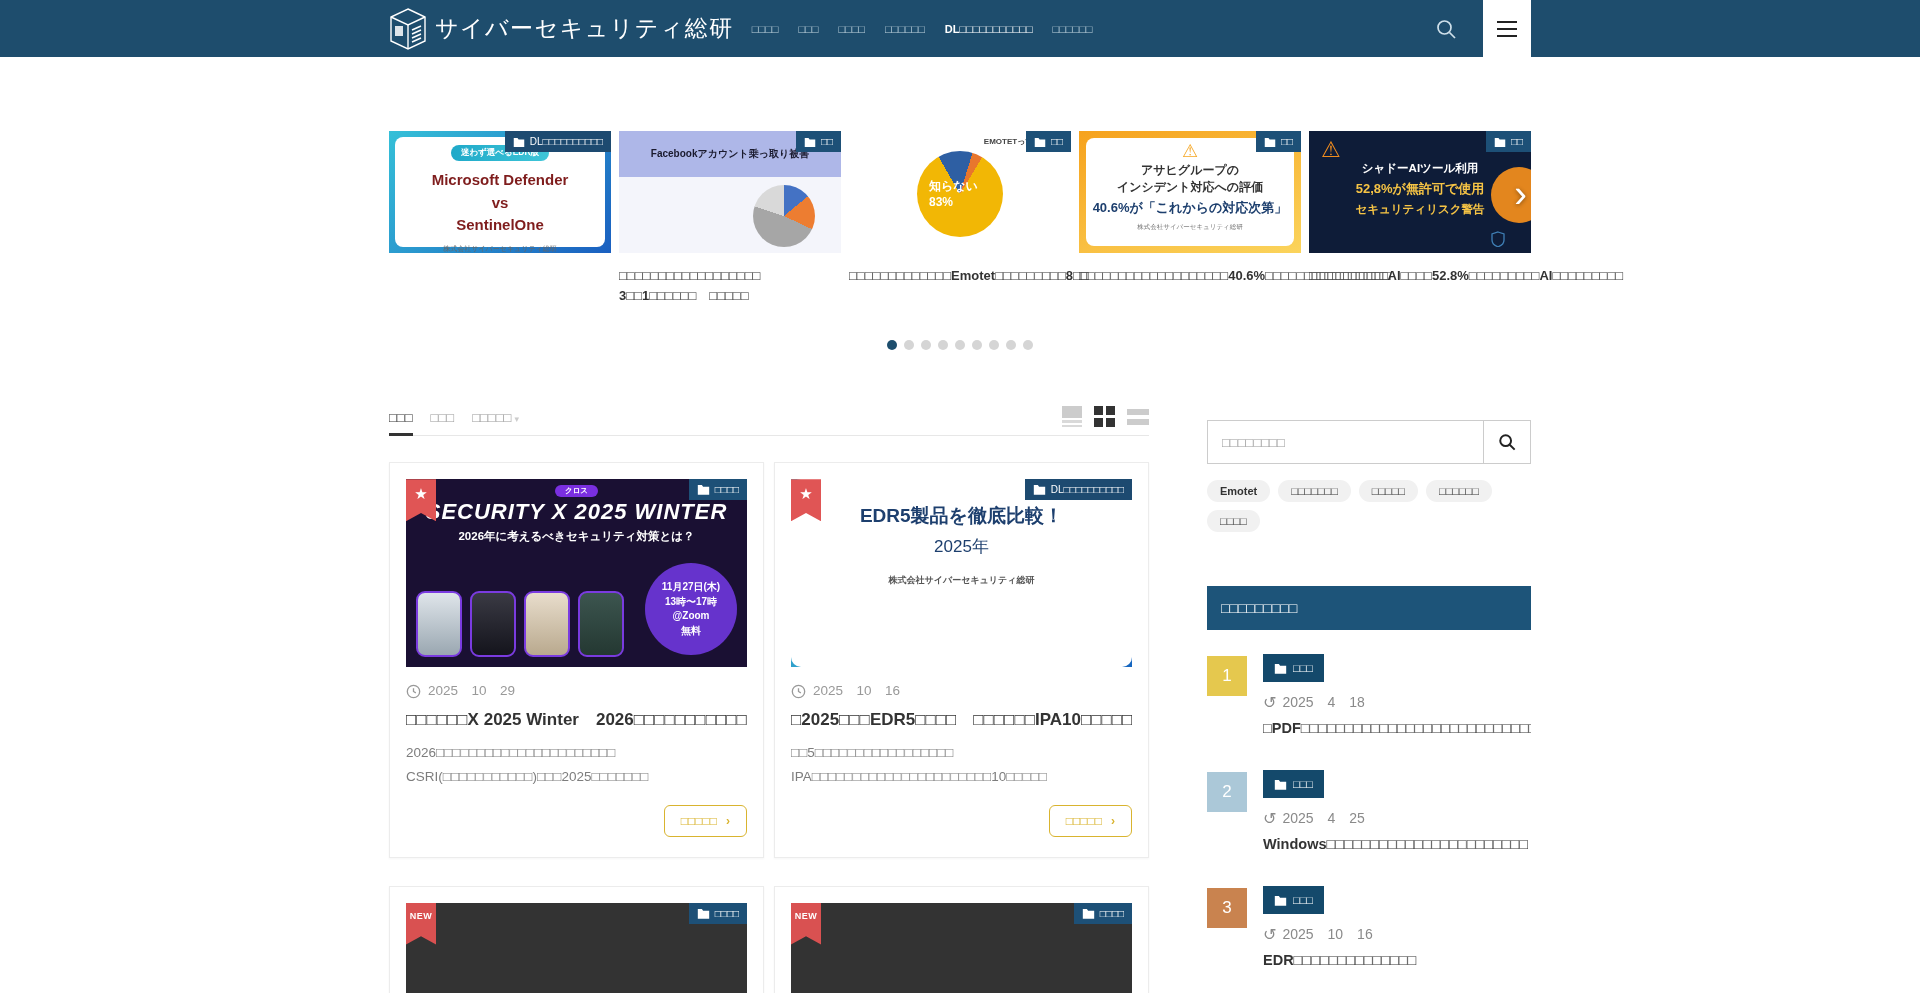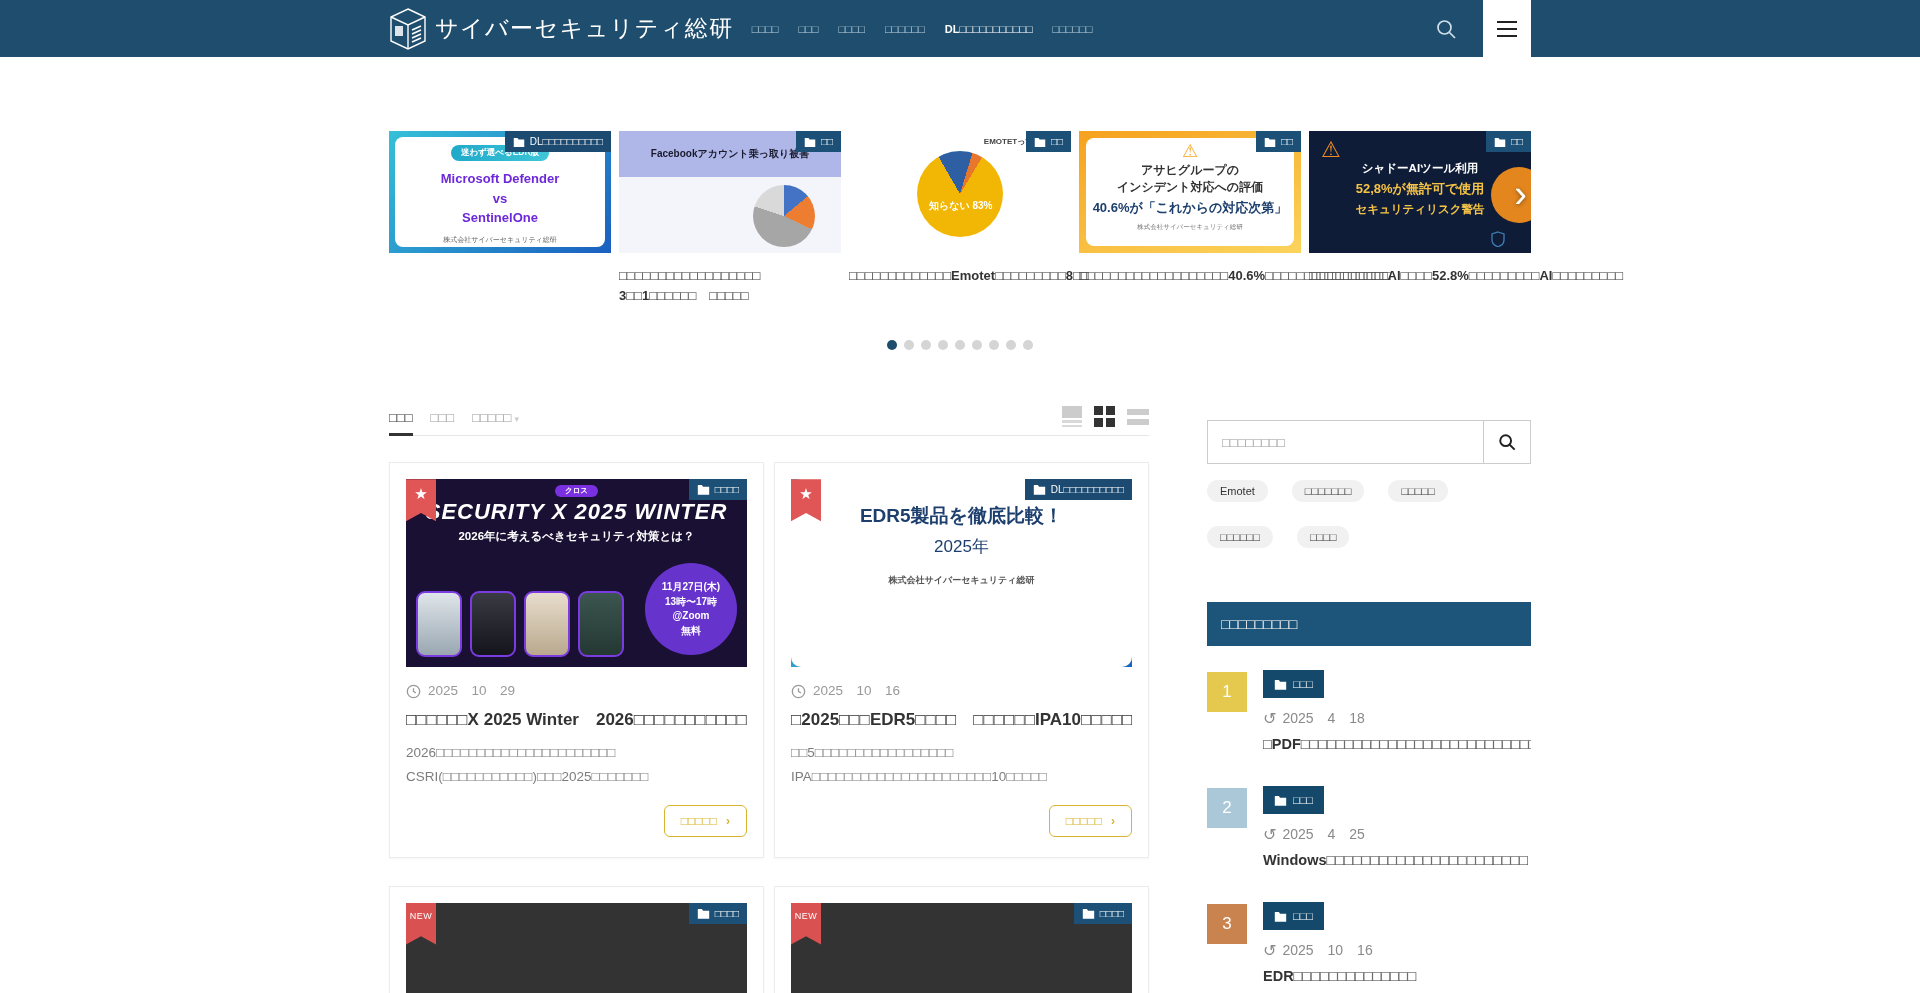--- a/index.html
+++ b/index.html
@@ -35,32 +35,32 @@
   .dots { display:flex; justify-content:center; gap:7px; margin-top:34px; }
   .dot { width:10px; height:10px; border-radius:50%; background:#d5d5d5; cursor:pointer; }
   .dot.active { background:#1d4e6d; }
 
   
   .art1 { position:absolute; inset:0; background:linear-gradient(135deg,#35c0d8,#1a5fc0); padding:6px; }
   .art1-in { background:#fff; border-radius:8px; height:100%; display:flex; flex-direction:column;
     align-items:center; padding-top:8px; }
   .art1-pill { background:linear-gradient(90deg,#1fa9c9,#3fc6d8); color:#fff; font-size:8.5px;
     font-weight:bold; border-radius:10px; padding:2px 10px; }
-  .art1-title { margin-top:8px; text-align:center; font-size:13px; font-weight:bold; color:#6d28d9; line-height:1.5; }
+  .art1-title { margin-top:8px; text-align:center; font-size:15px; font-weight:bold; color:#7f1d1d; line-height:1.5; }
   .art1-foot { margin-top:7px; font-size:7px; color:#666; }
   .art2 { position:absolute; inset:0; background:#f4f5fb; }
   .art2-band { height:46px; background:#aeb7e8; display:flex; align-items:center; justify-content:center; }
   .art2-band div { font-size:10px; font-weight:bold; color:#1a1a2e; }
   .art2-pie { position:absolute; right:26px; top:54px; width:62px; height:62px; border-radius:50%;
     background:conic-gradient(#4472c4 0 14%, #ed7d31 14% 32%, #a6a6a6 32% 80%, #d9d9d9 80% 100%); }
   .art3 { position:absolute; inset:0; background:#fff; }
   .art3-title { text-align:right; font-size:8px; color:#444; padding-top:5px; font-weight:bold; }
   .art3-pie { margin:4px auto 0; width:86px; height:86px; border-radius:50%;
     background:conic-gradient(from -30deg,#2e5fa3 0 13%, #e8762d 13% 17%, #f2b705 17% 100%); position:relative; }
-  .art3-label { position:absolute; left:12px; top:48px; color:#fff; font-size:10px; font-weight:bold; text-align:right; }
+  .art3-label { position:absolute; left:12px; top:27px; color:#fff; font-size:12px; font-weight:bold; text-align:left; }
   .art4 { position:absolute; inset:0; background:linear-gradient(160deg,#f6a21d,#fbd45c); padding:7px; }
   .art4-in { background:#fff; border-radius:8px; height:100%; text-align:center; padding-top:4px; }
   .art4-warn { font-size:18px; color:#f5a623; line-height:1.1; }
   .art4-l1 { font-size:12px; font-weight:bold; color:#333; line-height:1.45; }
   .art4-l3 { font-size:13px; font-weight:bold; color:#1d3f6e; margin-top:2px; }
   .art4-foot { font-size:6.5px; color:#777; margin-top:6px; }
   .art5 { position:absolute; inset:0; background:#0e1c38; text-align:center; padding-top:30px; }
   .art5-warn { position:absolute; left:12px; top:6px; font-size:22px; color:#f08c1e; }
   .art5-l1 { color:#fff; font-size:11.5px; font-weight:bold; }
   .art5-l2 { color:#f6c445; font-size:13px; font-weight:bold; margin-top:4px; }
@@ -89,21 +89,21 @@
   .v-list span { display:block; width:22px; height:6px; background:#ccc; margin-top:4px; }
   .v-list span:first-child { margin-top:0; }
 
   
   .cards { display:grid; grid-template-columns:375px 375px; gap:28px 10px; margin-top:26px; }
   .card { background:#fff; border:1px solid #ececec; box-shadow:0 1px 2px rgba(0,0,0,.04); padding:16px 16px 20px; }
   .card-img { height:188px; position:relative; overflow:hidden; background:#333; }
   .ribbon { position:absolute; top:0; left:0; width:30px; height:42px; background:#e05555; z-index:4;
     clip-path:polygon(0 0,100% 0,100% 100%,50% 80%,0 100%); color:#fff; text-align:center; }
   .ribbon .star { font-size:15px; line-height:30px; }
-  .ribbon.new { font-size:9px; font-weight:normal; line-height:26px; letter-spacing:.5px; background:#d95151; }
+  .ribbon.new { font-size:9px; font-weight:bold; line-height:26px; letter-spacing:.5px; background:#d95151; }
   .date-row { margin-top:15px; display:flex; align-items:center; gap:7px; color:#999; font-size:13.5px;text-align:right; }
   .card-title { margin-top:8px; font-size:17px; font-weight:bold; color:#333; white-space:nowrap; overflow:hidden; cursor:pointer; }
   .excerpt { margin-top:10px; font-size:13.5px; line-height:1.75; color:#7d7d7d; }
   .card-foot { margin-top:16px; text-align:right; }
   .read-more { display:inline-flex; align-items:center; gap:9px; border:1px solid #d9b42f; color:#d9b42f;
     background:#fff; border-radius:6px; padding:8px 16px; font-size:12px; font-weight:bold; cursor:pointer; }
 
   
   .cart1 { position:absolute; inset:0; background:#1a1033; text-align:center; }
   .cart1-pill { display:inline-block; margin-top:6px; background:#7a2fe0; color:#fff; font-size:7.5px;
@@ -125,21 +125,21 @@
   .cart2-foot { font-size:9px; color:#555; font-weight:bold; margin-top:16px; }
 
   
   .col-side { padding-top:14px; }
   .search-row { display:flex; }
   .search-input { flex:1; height:44px; border:1px solid #ccc; padding:0 14px; font-size:13px; outline:none;
     font-family:inherit; }
   .search-input::placeholder { color:#9a9a9a; }
   .search-btn { width:48px; height:44px; background:#fff; border:1px solid #ccc; margin-left:-1px;
     display:flex; align-items:center; justify-content:center; cursor:pointer; }
-  .tags { display:flex; flex-wrap:wrap; gap:24px; margin-top:16px; }
+  .tags { display:flex; flex-wrap:wrap; gap:8px; margin-top:16px;font-weight:bold; }
   .tag { background:#f1f1f1; border-radius:12px; padding:5px 13px; font-size:11px; color:#333; cursor:pointer; white-space:nowrap; }
   .ranking { margin-top:54px; }
   .rank-head { height:44px; background:#1d5479; color:#fff; font-size:14px; font-weight:bold;
     display:flex; align-items:center; padding:0 14px; }
   .rank-item { position:relative; padding-left:56px; margin-top:24px; min-height:92px; }
   .rank-num { position:absolute; left:0; top:2px; width:40px; height:40px; color:#fff; font-size:17px;
     display:flex; align-items:center; justify-content:center; }
   .rn1{background:#e5c84e;} .rn2{background:#abc8d8;} .rn3{background:#c9834f;}
   .rank-badge { display:inline-flex; align-items:center; gap:6px; background:#14496b; color:#fff;
     font-size:11px; padding:8px 11px; cursor:pointer; }

